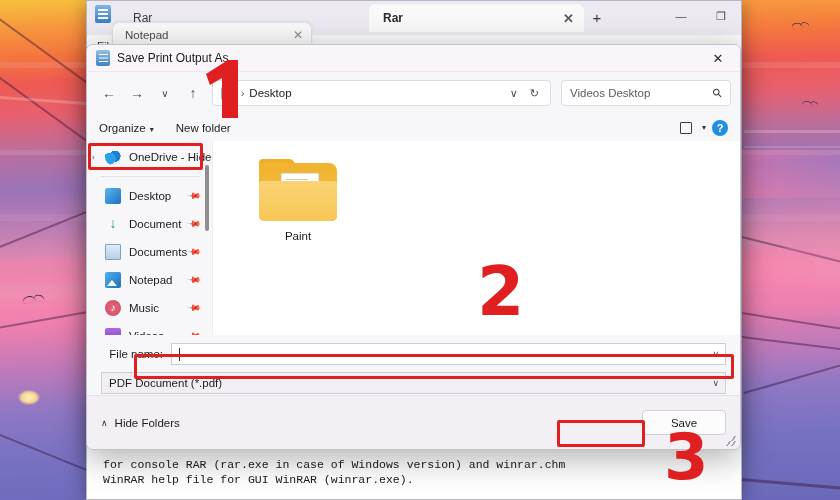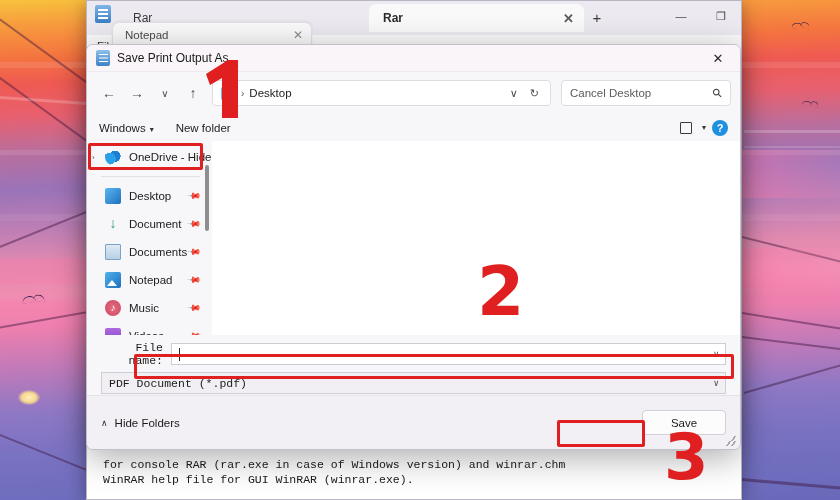--- a/index.html
+++ b/index.html
@@ -273,21 +273,21 @@
     background: linear-gradient(#fbd375,#f7c655);
     border-radius: 3px 3px 5px 5px;
   }
   #folder-label { margin-top: 9px; font-size: 11.5px; color:#1c1c1c; }
 
   
   #dlg-form {
     position:absolute; left:0; right:0; bottom: 54px; height: 60px;
     background:#f7f6f9; padding: 8px 14px 0 14px;
   }
-  .form-row { display:flex; align-items:center; height: 22px; margin-bottom: 7px; font-family: Liberation Mono, monospace; }
+  .form-row { display:flex; align-items:center; height: 22px; margin-bottom: 7px; }
   .form-label { width: 70px; font-size: 11.5px; color:#1b1b1b; text-align:right; padding-right:8px; flex:none;}
   .form-field {
     flex:1; height: 22px; background:#ffffff; border:1px solid #cfccd6;
     display:flex; align-items:center; padding: 0 6px 0 7px;
     font-size: 11.5px; color:#1b1b1b;
   }
   .form-field .fcaret { margin-left:auto; font-size: 9px; color:#4a4a4a; }
   #filename-caret {
     width: 1px; height: 13px; background:#2a2a2a;
   }
@@ -406,28 +406,28 @@
       <div id="crumb-root"></div>
       <span class="crumb-sep">›</span>
       <span>Desktop</span>
       <span id="crumb-refresh-wrap">
         <span class="crumb-ico">∨</span>
         <span class="crumb-ico">↻</span>
       </span>
     </div>
 
     <div id="dlg-search">
-      <span>Cancel Desktop</span>
+      <span>Videos Desktop</span>
       <span class="mag">⚲</span>
     </div>
   </div>
 
   <div id="dlg-cmdbar">
     <span>
-      <span>Windows</span><span class="caret-sm">▾</span>
+      <span>Organize</span><span class="caret-sm">▾</span>
     </span>
     <span>New folder</span>
     <span id="cmdbar-right">
       <span id="view-icon"></span>
       <span class="caret-sm">▾</span>
       <span id="help-icon">?</span>
     </span>
   </div>
 
   <div id="dlg-content">
@@ -465,20 +465,31 @@
         <span class="pin">📌</span>
       </div>
       <div class="side-item">
         <span class="sico ico-videos"></span>
         <span>Videos</span>
         <span class="pin">📌</span>
       </div>
       <div id="side-scrollbar"></div>
     </div>
 
+    <div id="dlg-filelist">
+      <div id="folder-item">
+        <div id="folder-icon">
+          <div class="tab"></div>
+          <div class="back"></div>
+          <div class="paper"></div>
+          <div class="front"></div>
+        </div>
+        <div id="folder-label">Paint</div>
+      </div>
+    </div>
   </div>
 
   <div id="dlg-form">
     <div class="form-row">
       <div class="form-label">File name:</div>
       <div class="form-field">
         <span id="filename-caret"></span>
         <span></span>
         <span class="fcaret">∨</span>
       </div>

